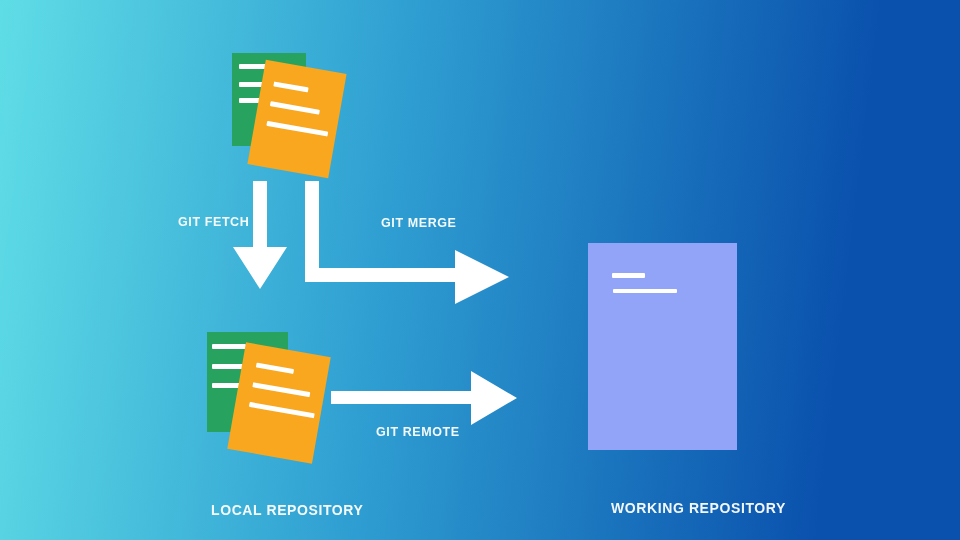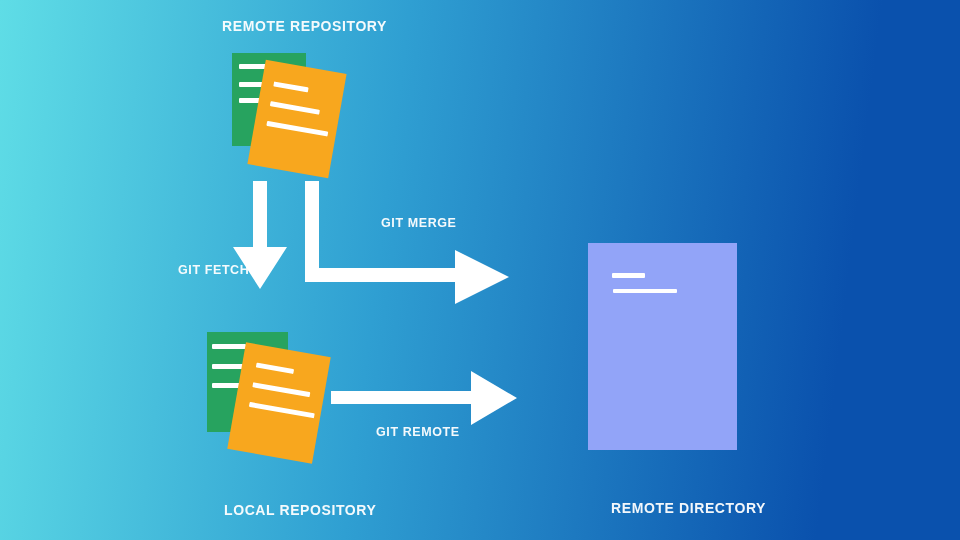--- a/index.html
+++ b/index.html
@@ -28,25 +28,24 @@
   .doc .line{position:absolute;background:var(--arrow-white,#ffffff);border-radius:1px;}
   .rot10{transform:rotate(10deg);}
   svg.arrows{position:absolute;left:0;top:0;width:960px;height:540px;pointer-events:none;}
   svg.arrows path{fill:var(--arrow-white,#ffffff);}
 </style>
 </head>
 <body>
 
 <div class="canvas">
 
-  <div class="label label-lg" style="left:222px;top:18px;">REMOTE REPOSITORY</div>
-  <div class="label label-lg" style="left:224px;top:502px;">LOCAL REPOSITORY</div>
-  <div class="label label-lg" style="left:611px;top:500px;">REMOTE DIRECTORY</div>
+  <div class="label label-lg" style="left:211px;top:502px;">LOCAL REPOSITORY</div>
+  <div class="label label-lg" style="left:611px;top:500px;">WORKING REPOSITORY</div>
 
-  <div class="label label-sm" style="left:178px;top:215px;margin-top:48px;">GIT FETCH</div>
+  <div class="label label-sm" style="left:178px;top:215px;">GIT FETCH</div>
   <div class="label label-sm" style="left:381px;top:216px;">GIT MERGE</div>
   <div class="label label-sm" style="left:376px;top:425px;">GIT REMOTE</div>
 
   <div>
     <div class="doc doc-green" style="left:232px;top:53px;width:74px;height:93px;">
       <div class="line" style="left:7px;top:11px;width:30px;height:5px;"></div>
       <div class="line" style="left:7px;top:29px;width:30px;height:5px;"></div>
       <div class="line" style="left:7px;top:45px;width:30px;height:5px;"></div>
     </div>
     <div class="doc doc-orange rot10" style="left:256px;top:66px;width:82px;height:106px;">

